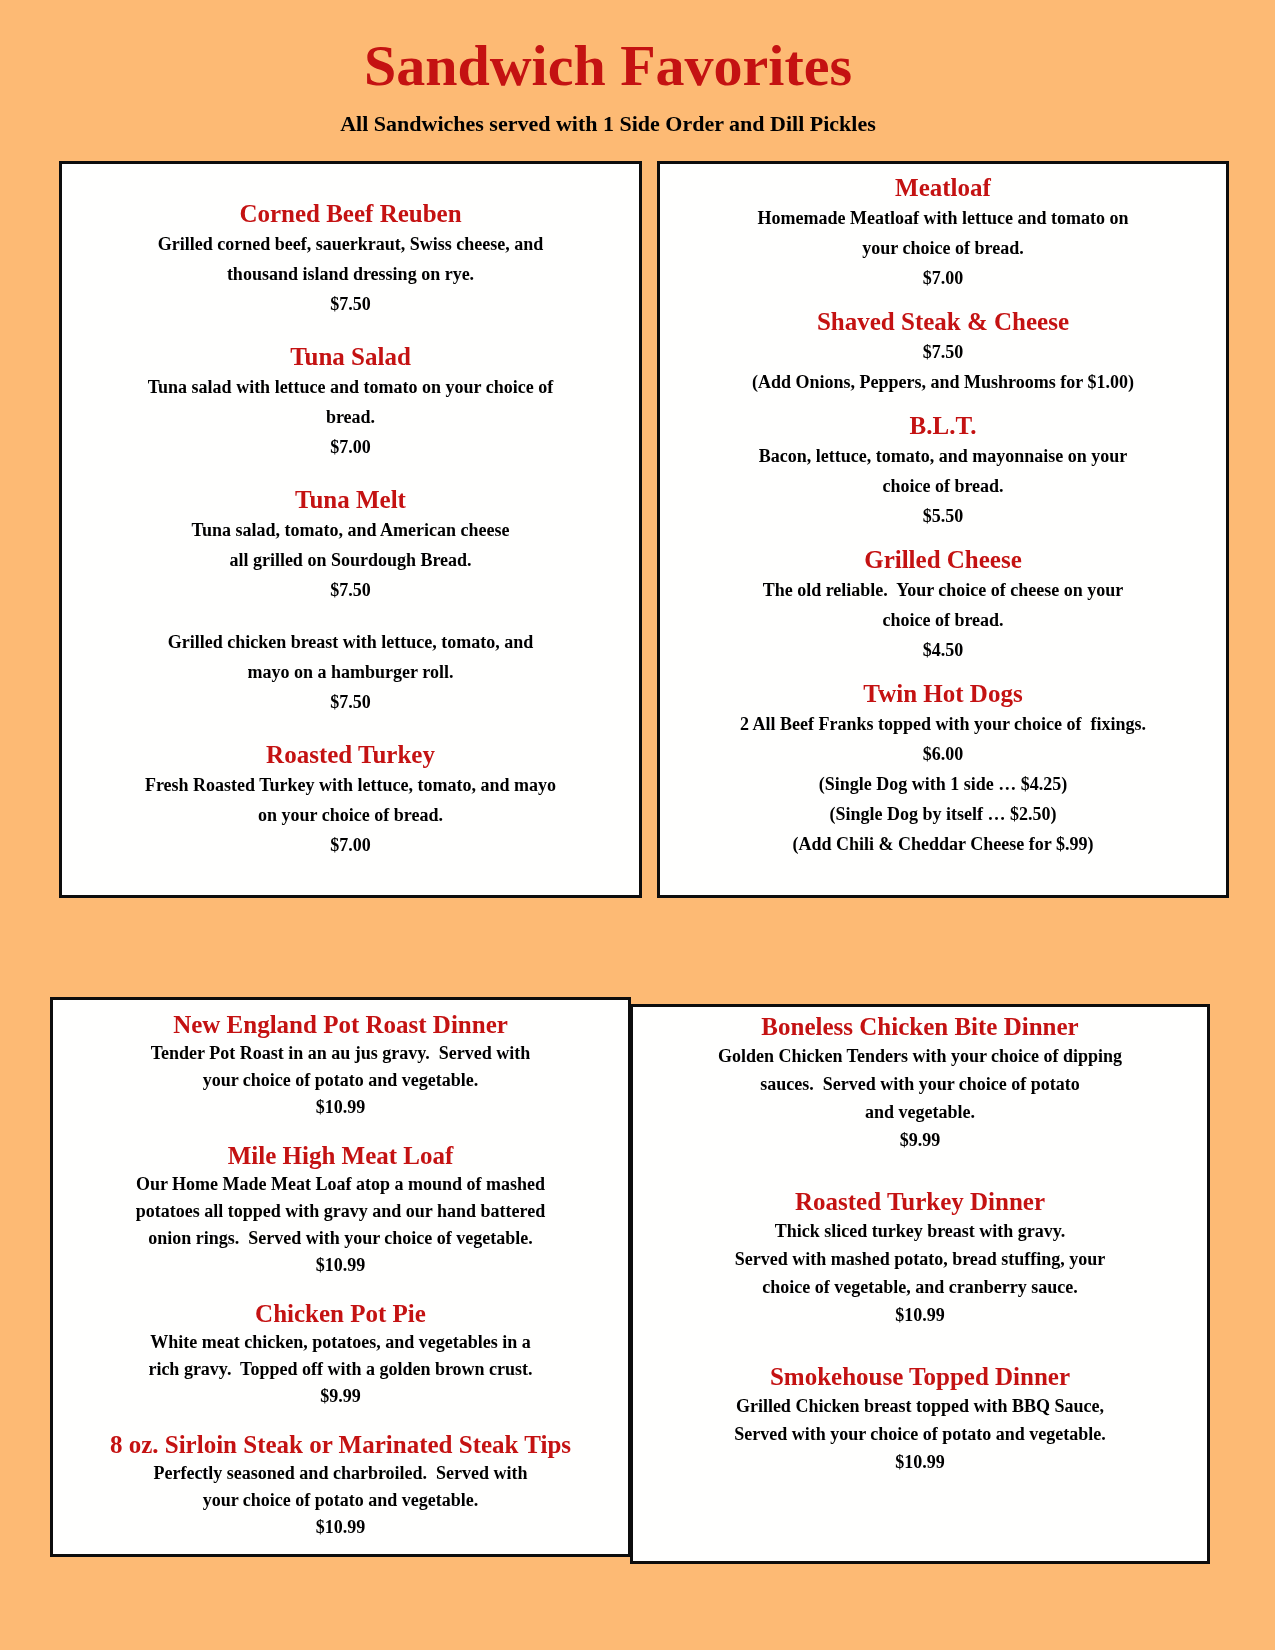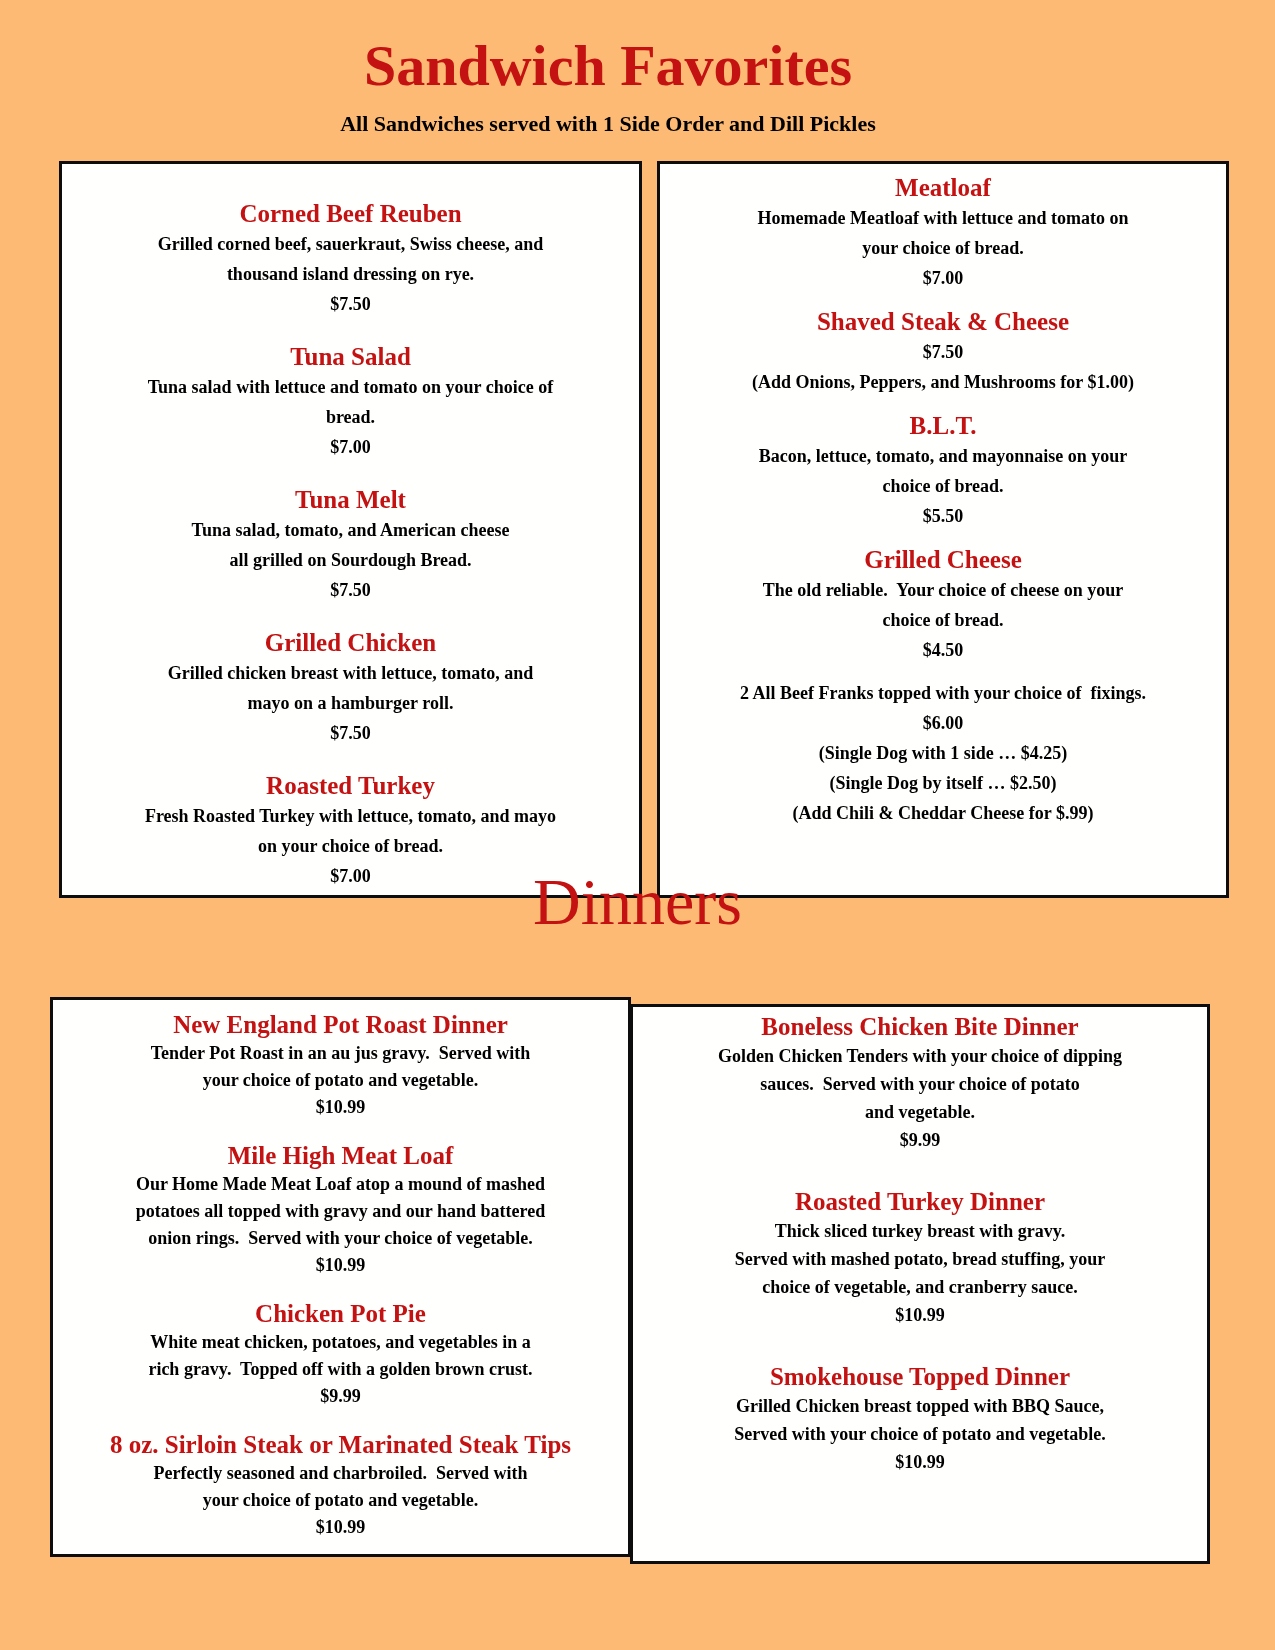--- a/index.html
+++ b/index.html
@@ -80,21 +80,20 @@
         <div class="item-line">bread.</div>
         <div class="item-line item-price">$7.00</div>
       </div>
       <div class="menu-item">
         <div class="item-name">Tuna Melt</div>
         <div class="item-line">Tuna salad, tomato, and American cheese</div>
         <div class="item-line">all grilled on Sourdough Bread.</div>
         <div class="item-line item-price">$7.50</div>
       </div>
       <div class="menu-item">
-        <div class="item-name">Grilled Chicken</div>
         <div class="item-line">Grilled chicken breast with lettuce, tomato, and</div>
         <div class="item-line">mayo on a hamburger roll.</div>
         <div class="item-line item-price">$7.50</div>
       </div>
       <div class="menu-item">
         <div class="item-name">Roasted Turkey</div>
         <div class="item-line">Fresh Roasted Turkey with lettuce, tomato, and mayo</div>
         <div class="item-line">on your choice of bread.</div>
         <div class="item-line item-price">$7.00</div>
       </div>
@@ -118,29 +117,29 @@
         <div class="item-line">choice of bread.</div>
         <div class="item-line item-price">$5.50</div>
       </div>
       <div class="menu-item">
         <div class="item-name">Grilled Cheese</div>
         <div class="item-line">The old reliable.  Your choice of cheese on your</div>
         <div class="item-line">choice of bread.</div>
         <div class="item-line item-price">$4.50</div>
       </div>
       <div class="menu-item">
+        <div class="item-name">Twin Hot Dogs</div>
         <div class="item-line">2 All Beef Franks topped with your choice of  fixings.</div>
         <div class="item-line item-price">$6.00</div>
         <div class="item-line">(Single Dog with 1 side … $4.25)</div>
         <div class="item-line">(Single Dog by itself … $2.50)</div>
         <div class="item-line">(Add Chili &amp; Cheddar Cheese for $.99)</div>
       </div>
     </div>
 
-  <div class="dinners-title">Dinners</div>
 
   <div class="menu-box box-bl">
       <div class="menu-item">
         <div class="item-name">New England Pot Roast Dinner</div>
         <div class="item-line">Tender Pot Roast in an au jus gravy.  Served with</div>
         <div class="item-line">your choice of potato and vegetable.</div>
         <div class="item-line item-price">$10.99</div>
       </div>
       <div class="menu-item">
         <div class="item-name">Mile High Meat Loaf</div>

